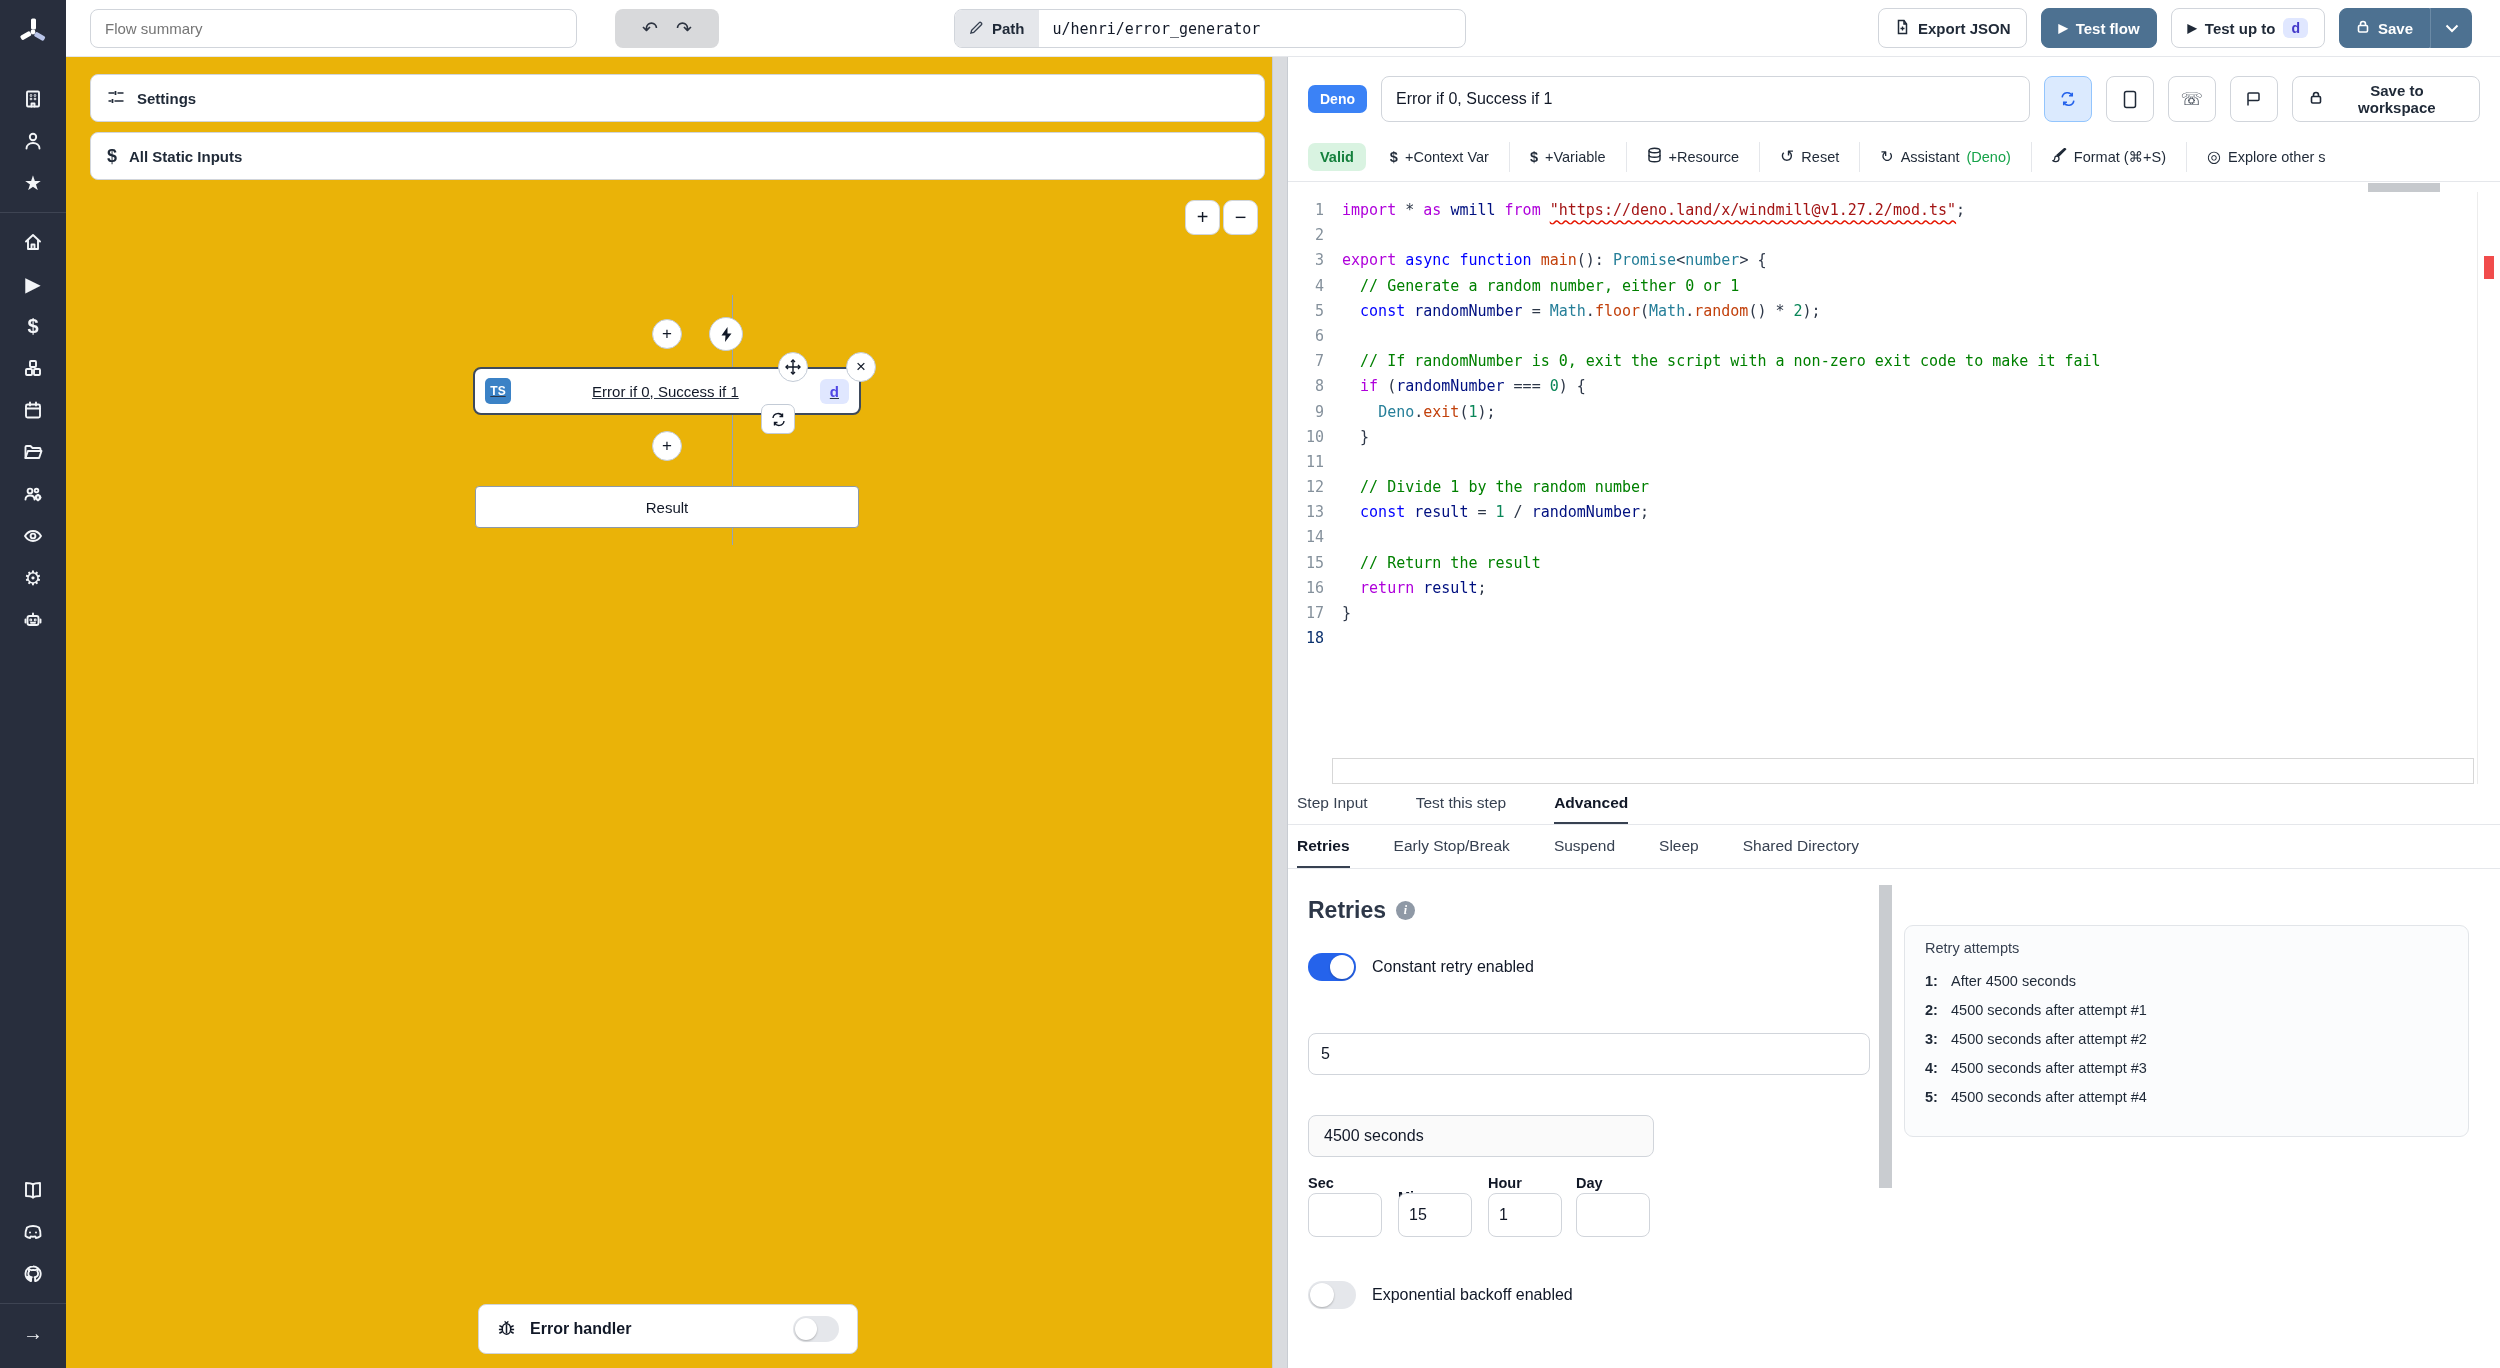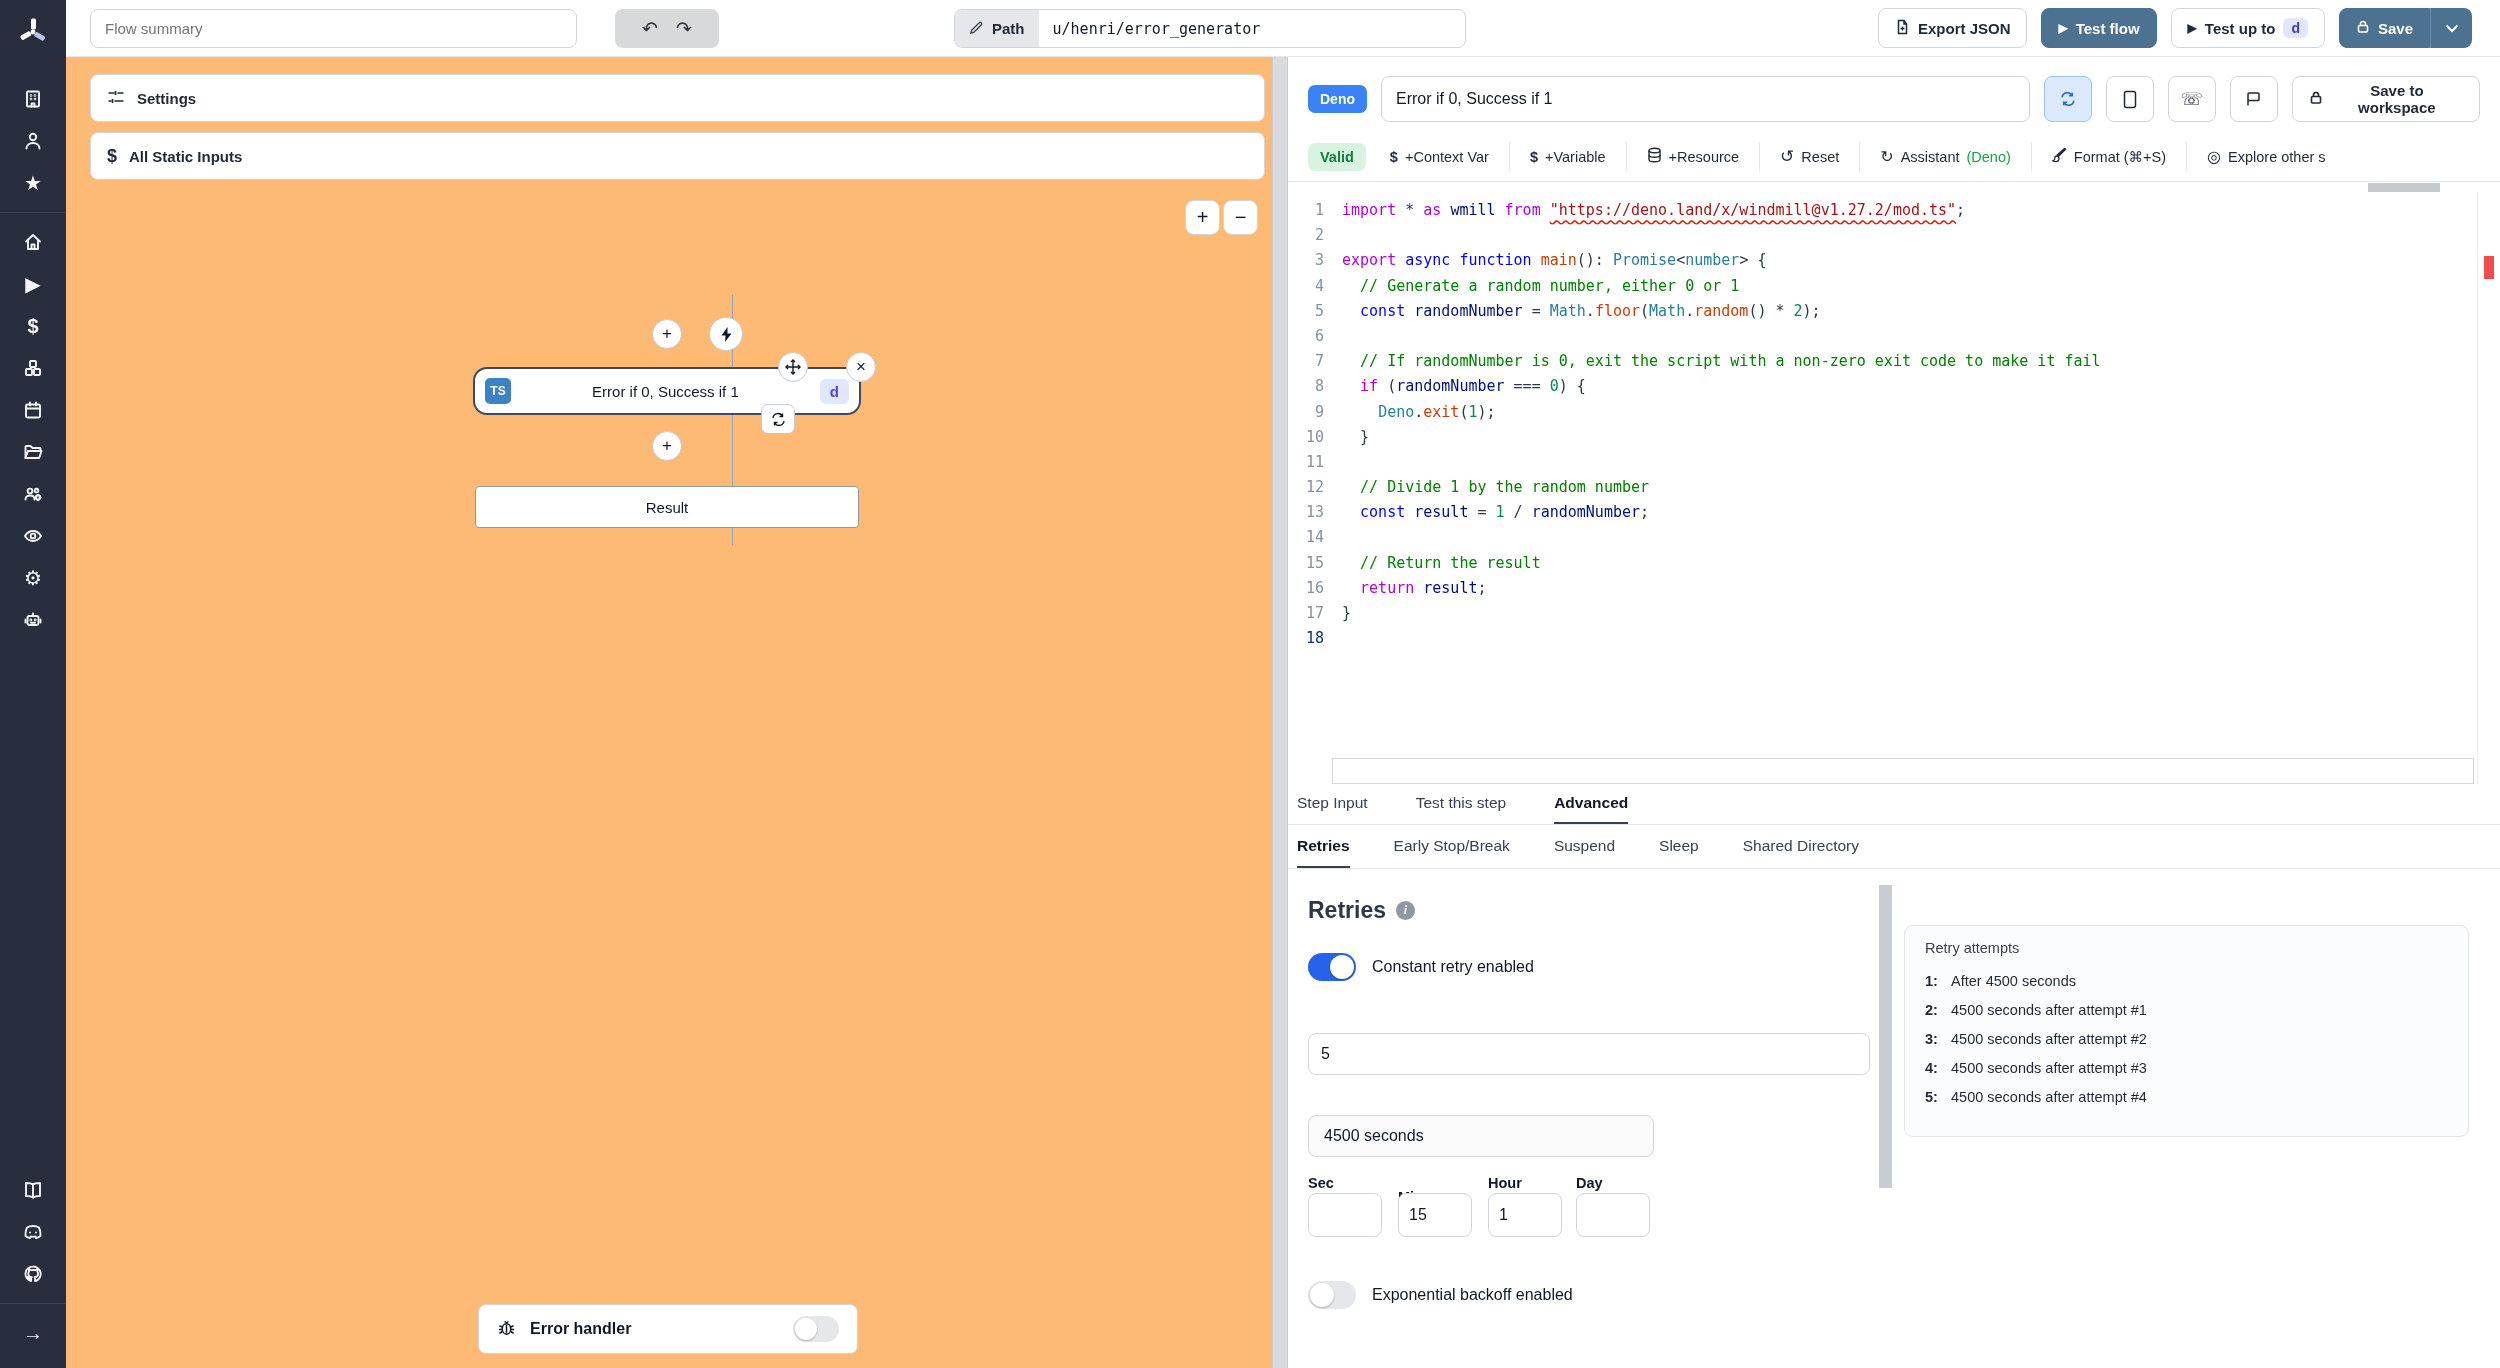--- a/index.html
+++ b/index.html
@@ -35,33 +35,33 @@
   .btn { height:40px; border-radius:8px; display:inline-flex; align-items:center; gap:8px; padding:0 16px;
     font-size:15px; font-weight:bold; cursor:pointer; border:1px solid #d1d5db; background:#fff; color:#1f2937; }
   .btn.primary { background:#4d7191; border-color:#4d7191; color:#fff; }
   .btn .dchip { background:#e0e7ff; color:#4338ca; border-radius:6px; padding:2px 8px; font-size:14px; font-weight:bold; }
   .savegroup { display:flex; }
   .savegroup .btn { border-radius:8px 0 0 8px; }
   .savegroup .chev { width:42px; height:40px; background:#4d7191; border-left:1px solid #6b8aa6;
     border-radius:0 8px 8px 0; display:flex; align-items:center; justify-content:center; cursor:pointer; }
 
   
-  #leftpanel { position:absolute; left:66px; top:57px; width:1460px; bottom:0; background:#fdba74; }
+  #leftpanel { position:absolute; left:66px; top:57px; width:1460px; bottom:0; background:#eab308; }
   .panelbtn { position:absolute; left:24px; width:1175px; height:48px; border:1px solid #d1d5db;
     border-radius:8px; background:#fff; display:flex; align-items:center; gap:12px; padding:0 16px;
     font-weight:bold; font-size:15px; color:#1f2937; cursor:pointer; }
   .zoombtn { position:absolute; width:35px; height:35px; background:#fff; border:1px solid #d1d5db;
     border-radius:9px; display:flex; align-items:center; justify-content:center; font-size:20px; color:#111827; cursor:pointer; }
   .vline { position:absolute; left:666px; top:238px; width:1px; height:250px; background:#94a3b8; }
   .node { position:absolute; left:409px; width:384px; display:flex; align-items:center; justify-content:center;
     font-size:15px; color:#111827; border-radius:4px; cursor:pointer; }
   .node.input { top:198px; height:40px; background:#dfe3ea; border:1px solid #8d99a8; }
   .node.result { top:429px; height:42px; background:#fff; border:1px solid #8d99a8; }
   .stepnode { position:absolute; left:407px; top:310px; width:388px; height:48px; background:#fff;
-    border:2.5px solid #3e4a5c; border-radius:14px; display:flex; align-items:center; padding:0 10px; cursor:pointer; }
+    border:2.5px solid #3e4a5c; border-radius:8px; display:flex; align-items:center; padding:0 10px; cursor:pointer;text-decoration:underline; }
   .tsbadge { width:26px; height:26px; border-radius:5px; background:#3b82c6; color:#fff; font-weight:bold;
     font-size:12px; display:flex; align-items:center; justify-content:center; }
   .steplabel { flex:1; text-align:center; font-size:15px; color:#111827; }
   .dchip2 { background:#e0e7ff; color:#4f46e5; border-radius:6px; padding:4px 10px; font-size:15px; font-weight:bold; }
   .circlebtn { position:absolute; background:#fff; border:1px solid #c3cbd6; border-radius:50%;
     display:flex; align-items:center; justify-content:center; cursor:pointer; color:#111827; }
   .sqbtn { position:absolute; background:#fff; border:1px solid #c3cbd6; border-radius:7px;
     display:flex; align-items:center; justify-content:center; cursor:pointer; color:#111827; }
   .errhandler { position:absolute; left:412px; top:1247px; width:380px; height:50px; background:#fff;
     border:1px solid #d1d5db; border-radius:8px; display:flex; align-items:center; gap:14px; padding:0 18px; }

